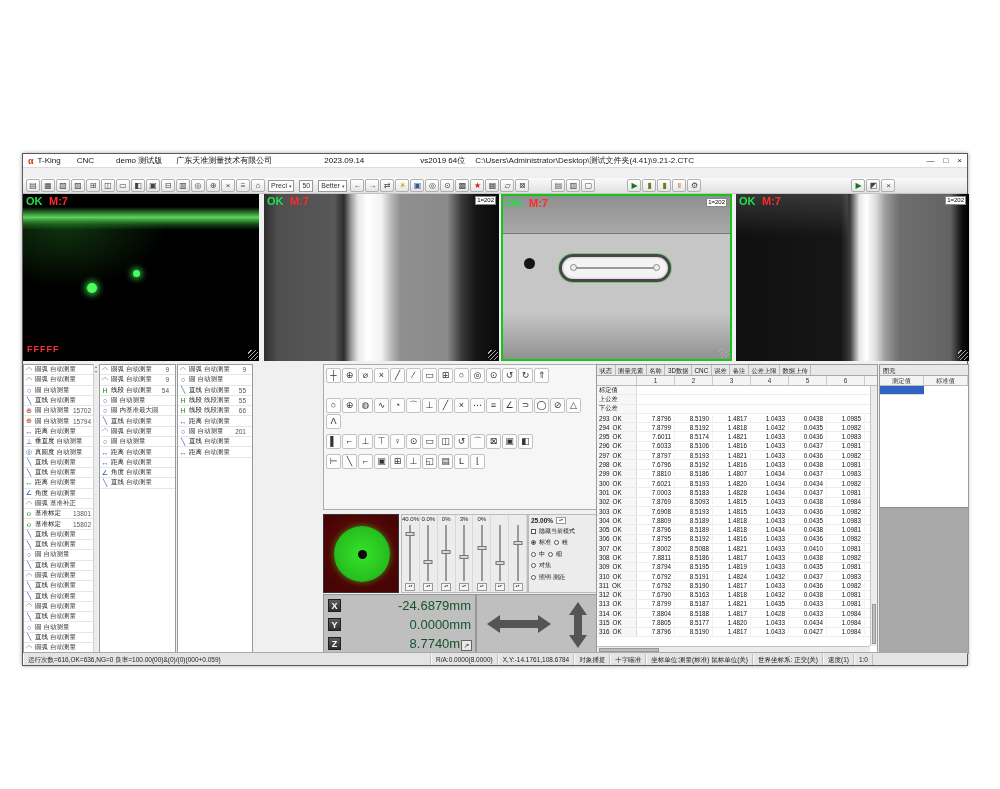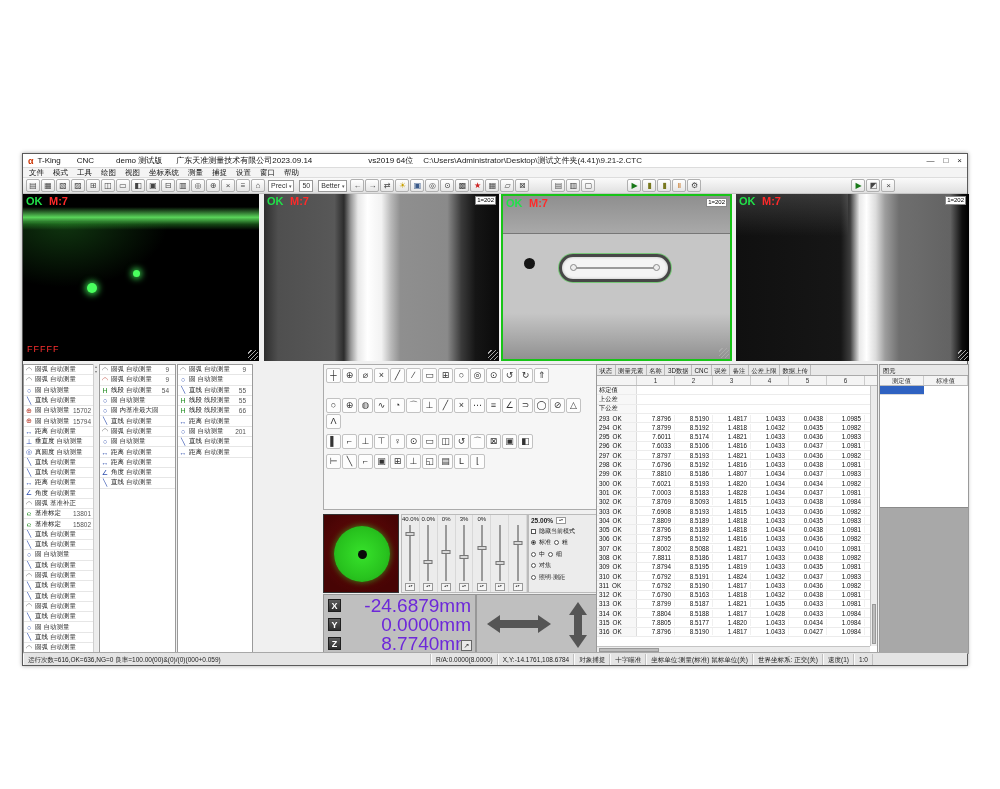--- a/index.html
+++ b/index.html
@@ -7,21 +7,21 @@
   body{background:#fff;font-family:"Liberation Sans","DejaVu Sans",sans-serif;position:relative;overflow:hidden;color:#111}
   .window{position:absolute;left:22px;top:153px;width:946px;height:513px;background:#f0f0f0;border:1px solid #5a5a5a;box-shadow:0 0 4px rgba(0,0,0,.35)}
 
   
   .titlebar{position:absolute;left:0;top:0;right:0;height:14px;background:#fff;display:flex;align-items:center;font-size:8px;padding:0 5px;border-bottom:1px solid #dcdcdc;white-space:nowrap;overflow:hidden}
   .app-ico{color:#cc3300;font-weight:bold;font-size:9px;margin-right:4px}
   .t-app{font-weight:normal}
   .t-mode{margin-left:16px}
   .t-user{margin-left:22px}
   .t-co{margin-left:14px}
-  .t-date{}
+  .t-date{margin-left:52px}
   .t-build{margin-left:56px}
   .t-path{margin-left:10px;color:#222}
   .winbtns{margin-left:auto;display:flex;gap:9px;font-size:8px;color:#222}
   .winbtns span{cursor:default}
 
   
   .menubar{position:absolute;left:0;top:14px;right:0;height:10px;display:flex;gap:9px;align-items:center;padding:0 6px;font-size:7.5px;background:#f4f4f4;border-bottom:1px solid #ddd}
 
   
   .toolbar{position:absolute;left:0;top:24px;right:0;height:16px;display:flex;align-items:center;gap:1px;padding:0 3px;background:linear-gradient(#fafafa,#e0e0e0);border-bottom:1px solid #c4c4c4}
@@ -39,21 +39,21 @@
   #cam4{left:713px;width:233px;background:linear-gradient(90deg,#101010 0%,#161616 45%,#3d3d3d 49%,#e9e9e9 53%,#ffffff 56%,#dcdcdc 60%,#9d9d9d 64%,#6f6f6f 70%,#636363 92%,#0e0e0e 97%,#000 100%)}
   .cam-ok{position:absolute;left:3px;top:1px;font-size:11px;font-weight:bold;color:#21e049}
   .cam-m{position:absolute;left:26px;top:1px;font-size:11px;font-weight:bold;color:#ff2a2a}
   .cam-tag{position:absolute;right:3px;top:2px;background:#fff;color:#000;font-size:6px;line-height:7px;padding:0 1px;border:1px solid #888}
   .grip{position:absolute;right:1px;bottom:1px;width:10px;height:10px;background:repeating-linear-gradient(135deg,transparent 0 2px,#aaa 2px 3px)}
   #cam1 .laser{position:absolute;left:0;top:13px;width:100%;height:23px;background:linear-gradient(to bottom,rgba(30,120,30,0),rgba(95,225,95,.95) 45%,rgba(40,140,40,.5) 75%,rgba(0,0,0,0))}
   #cam1 .haze{position:absolute;left:0;top:28px;width:62%;height:66px;background:radial-gradient(ellipse at 28% 0%,rgba(45,155,45,.35),transparent 70%)}
   #cam1 .dot{position:absolute;border-radius:50%;background:#49ff5e;box-shadow:0 0 6px 2px rgba(70,255,95,.75)}
   #cam1 .d1{left:64px;top:89px;width:10px;height:10px}
   #cam1 .d2{left:110px;top:76px;width:7px;height:7px}
-  #cam1 .extra{position:absolute;left:4px;bottom:7px;color:#ff3030;font-size:9px;font-weight:normal;letter-spacing:1px}
+  #cam1 .extra{position:absolute;left:4px;bottom:7px;color:#ff3030;font-size:9px;font-weight:bold;letter-spacing:1px}
   #cam3 .topband{position:absolute;left:0;top:0;width:100%;height:38px;background:linear-gradient(#8f8f8f,#a9a9a9);border-bottom:1px solid #777}
   #cam3 .slot{position:absolute;left:56px;top:58px;width:112px;height:28px;border:3px solid #474747;border-radius:14px;background:#f4f4f4;box-shadow:0 0 0 1px rgba(40,200,40,.5),inset 0 0 3px rgba(0,0,0,.25)}
   #cam3 .pin{position:absolute;left:11px;top:10px;width:84px;height:2px;background:#9a9a9a}
   #cam3 .pe{position:absolute;top:7px;width:7px;height:7px;border:1px solid #8a8a8a;border-radius:50%;background:#ededed}
   #cam3 .pe1{left:8px}.pe2{right:8px}
   #cam3 .hole{position:absolute;left:21px;top:62px;width:11px;height:11px;border-radius:50%;background:#151515}
   #cam3 .shade{position:absolute;left:0;bottom:0;width:100%;height:46px;background:linear-gradient(to bottom,rgba(0,0,0,0),rgba(80,80,80,.45))}
   #cam4 .hazetop{position:absolute;left:0;top:0;width:48%;height:42px;background:linear-gradient(to bottom,rgba(120,120,120,.35),rgba(0,0,0,0))}
 
   
@@ -93,21 +93,21 @@
   .ctl-zoom{font-size:6.5px;font-weight:bold}
   .rad{width:5px;height:5px;border:1px solid #555;border-radius:50%;background:#fff;flex:0 0 auto}
   .rad.on{background:radial-gradient(circle,#111 45%,#fff 50%)}
   .chk{width:5px;height:5px;border:1px solid #555;background:#fff;flex:0 0 auto}
   .spinbox{width:10px;height:7px;border:1px solid #999;background:#fff;font-size:4px;line-height:3px;text-align:center;color:#555}
 
   
   .dro{position:absolute;left:300px;top:440px;width:153px;height:60px;background:#bfbfbf;border:1px solid #979797;padding:1px 4px}
   .dro-row{display:flex;align-items:center;height:19px}
   .axis{width:13px;height:13px;background:linear-gradient(#5c5c5c,#2e2e2e);color:#fff;font-size:9px;font-weight:bold;text-align:center;line-height:12px;border:1px solid #1f1f1f;flex:0 0 auto}
-  .dro-val{margin-left:auto;font-size:19px;color:#6d28d9}
+  .dro-val{margin-left:auto;font-size:13px;color:#14532d}
   .dro-mini{position:absolute;right:3px;bottom:2px;width:11px;height:11px;border:1px solid #666;background:#e9e9e9;font-size:7px;line-height:9px;text-align:center;color:#333}
 
   
   .arrowpad{position:absolute;left:453px;top:440px;width:125px;height:60px;background:#bfbfbf;border:1px solid #979797}
   .h-arrow{position:absolute;left:10px;top:20px;width:64px;height:18px}
   .h-arrow .l{position:absolute;left:0;top:0;width:0;height:0;border-top:9px solid transparent;border-bottom:9px solid transparent;border-right:13px solid #555}
   .h-arrow .bar{position:absolute;left:13px;top:5px;width:38px;height:8px;background:#555}
   .h-arrow .r{position:absolute;right:0;top:0;width:0;height:0;border-top:9px solid transparent;border-bottom:9px solid transparent;border-left:13px solid #555}
   .v-arrow{position:absolute;left:92px;top:7px;width:18px;height:46px}
   .v-arrow .u{position:absolute;top:0;left:0;width:0;height:0;border-left:9px solid transparent;border-right:9px solid transparent;border-bottom:13px solid #555}
@@ -156,34 +156,20 @@
     <span class="t-date">2023.09.14</span>
     <span class="t-build">vs2019 64位</span>
     <span class="t-path">C:\Users\Administrator\Desktop\测试文件夹(4.41)\9.21-2.CTC</span>
     <span class="winbtns">
       <span>—</span>
       <span>□</span>
       <span>×</span>
     </span>
   </div>
 
-  <div class="menubar">
-
-  <span class="menu-item">文件</span>
-      <span class="menu-item">模式</span>
-      <span class="menu-item">工具</span>
-      <span class="menu-item">绘图</span>
-      <span class="menu-item">视图</span>
-      <span class="menu-item">坐标系统</span>
-      <span class="menu-item">测量</span>
-      <span class="menu-item">捕捉</span>
-      <span class="menu-item">设置</span>
-      <span class="menu-item">窗口</span>
-      <span class="menu-item">帮助</span>
-    </div>
 
   <div class="toolbar">
     <span class="tb-group">
 
     <span class="tbtn">▤</span>
         <span class="tbtn">▦</span>
         <span class="tbtn">▧</span>
         <span class="tbtn">▨</span>
         <span class="tbtn">⊞</span>
         <span class="tbtn">◫</span>

